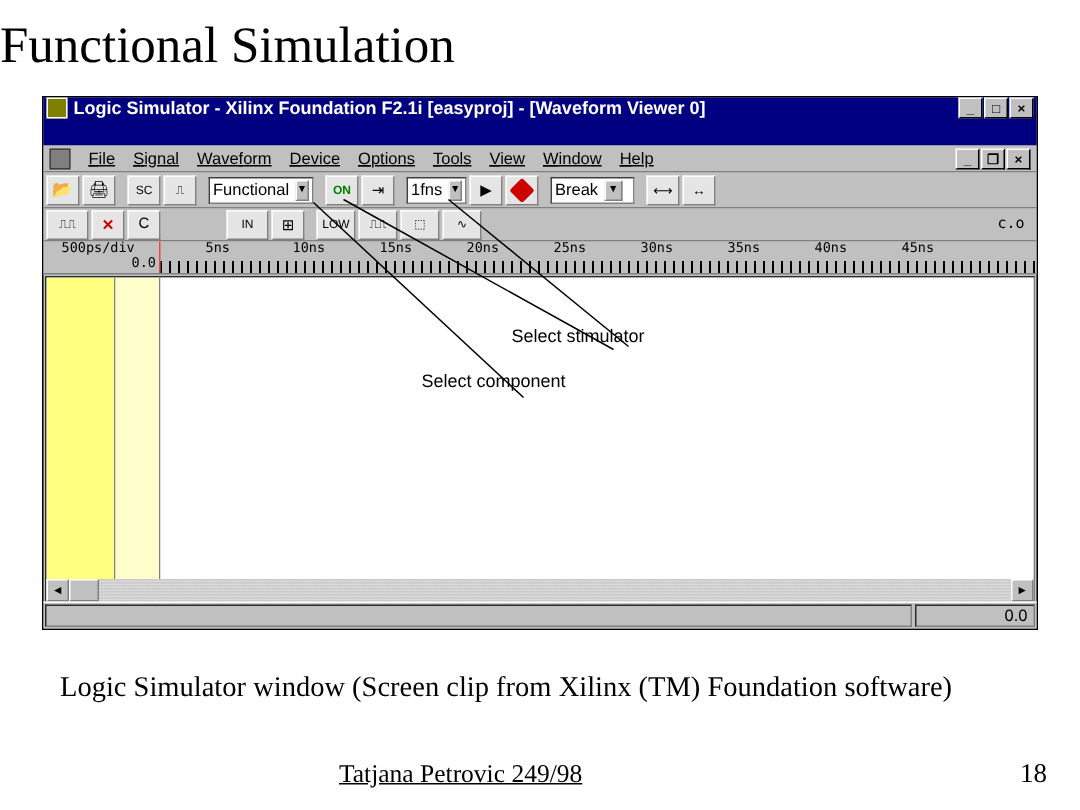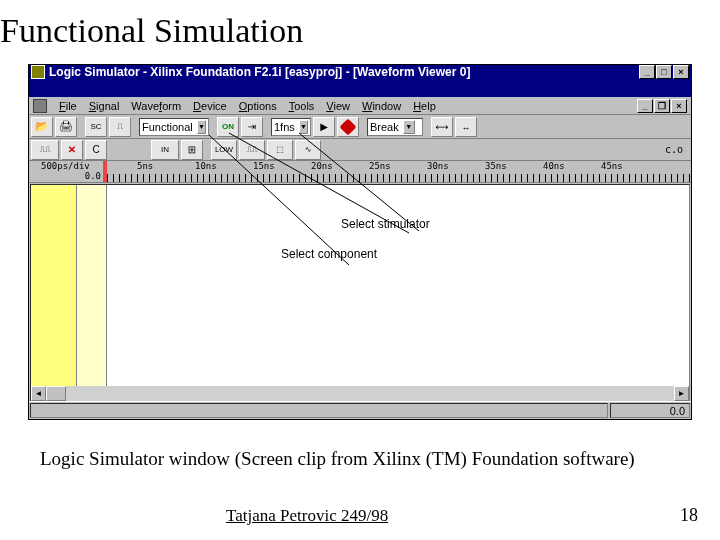--- a/index.html
+++ b/index.html
@@ -5,31 +5,31 @@
   * { box-sizing: border-box; margin: 0; padding: 0; }
   body { width: 720px; height: 540px; background: #fff; font-family: "Times New Roman", serif; position: relative; }
   .slide-title { font-size: 34px; text-align: left; padding: 12px 0 8px 0; }
   .app-window { position: absolute; left: 28px; top: 64px; width: 664px; height: 356px; background: #c0c0c0; border: 1px solid #000; font-family: "MS Sans Serif", Arial, sans-serif; font-size: 11px; }
   .titlebar { height: 32px; background: #000080; color: #fff; display: flex; align-items: flex-start; padding: 0 2px; }
   .titlebar .appicon { width: 14px; height: 14px; background: #808000; margin-right: 4px; border: 1px solid #fff; }
   .titlebar .title { flex: 1; font-weight: bold; font-size: 12px; }
   .winbtn { width: 16px; height: 14px; background: #c0c0c0; border: 1px solid #000; border-top-color: #fff; border-left-color: #fff; margin-left: 1px; display: flex; align-items: center; justify-content: center; color: #000; font-size: 9px; font-weight: bold; }
   .menubar { height: 18px; background: #c0c0c0; display: flex; align-items: center; padding: 0 4px; border-bottom: 1px solid #808080; }
   .menubar .mdi-icon { width: 14px; height: 14px; background: #808080; margin-right: 6px; border: 1px solid #404040; }
-  .menuitem { padding: 1px 6px; color: #000; cursor: default; }
+  .menuitem { padding: 1px 6px; color: #000; cursor: default; text-decoration: underline; }
   .menuitem u { text-decoration: underline; }
   .mdibtns { margin-left: auto; display: flex; }
   .toolbar { height: 24px; background: #c0c0c0; display: flex; align-items: center; padding: 2px 2px; border-bottom: 1px solid #808080; gap: 2px; }
   .tbtn { width: 22px; height: 20px; background: #e5e5e5; border: 1px solid #808080; border-top-color: #fff; border-left-color: #fff; display: flex; align-items: center; justify-content: center; font-size: 10px; }
   .tbtn.sep { width: 4px; border: none; background: transparent; }
   .combo { height: 18px; background: #fff; border: 1px solid #808080; border-top-color: #404040; border-left-color: #404040; display: flex; align-items: center; padding: 0 2px; font-size: 11px; }
   .combo .arrow { width: 12px; height: 14px; background: #c0c0c0; border: 1px solid #808080; border-top-color: #fff; border-left-color: #fff; margin-left: 4px; display: flex; align-items: center; justify-content: center; font-size: 7px; }
   .toolbar2 { height: 22px; background: #c0c0c0; display: flex; align-items: center; padding: 2px; border-bottom: 1px solid #808080; gap: 2px; }
   .ruler { height: 22px; background: #c0c0c0; border-bottom: 1px solid #808080; position: relative; display: flex; }
-  .ruler-left { width: 78px; height: 100%; display: flex; flex-direction: column; border-right: 4px solid #ef4444; }
+  .ruler-left { width: 78px; height: 100%; display: flex; flex-direction: column; border-right: 1px solid #ef4444; }
   .ruler-left .top { height: 10px; font-size: 9px; font-family: monospace; padding-left: 12px; }
   .ruler-left .bot { height: 10px; font-size: 9px; font-family: monospace; text-align: right; padding-right: 2px; }
   .ruler-ticks { flex: 1; position: relative; height: 100%; }
   .tickmajor { position: absolute; top: 0; height: 100%; font-size: 9px; font-family: monospace; }
   .tickmajor .lbl { position: absolute; top: 0; left: 2px; white-space: nowrap; }
   .ticks-row { position: absolute; bottom: 0; left: 0; right: 0; height: 8px; background-image: repeating-linear-gradient(90deg, #000 0, #000 1px, transparent 1px, transparent 6px); }
   .wave-area { position: relative; background: #fff; height: 230px; border: 1px inset #808080; margin: 1px; overflow: hidden; }
   .signal-col { position: absolute; left: 0; top: 0; bottom: 0; width: 46px; background: #ffff80; border-right: 1px solid #808080; }
   .value-col { position: absolute; left: 46px; top: 0; bottom: 0; width: 30px; background: #ffffcc; border-right: 1px solid #808080; }
   .wave-col { position: absolute; left: 76px; right: 0; top: 0; bottom: 0; background: #fff; }

